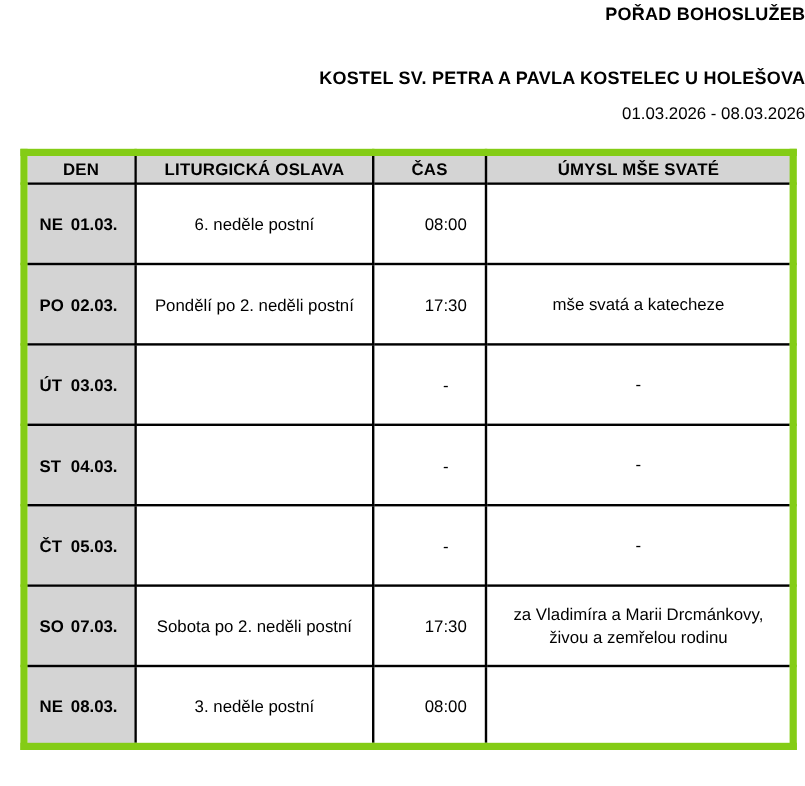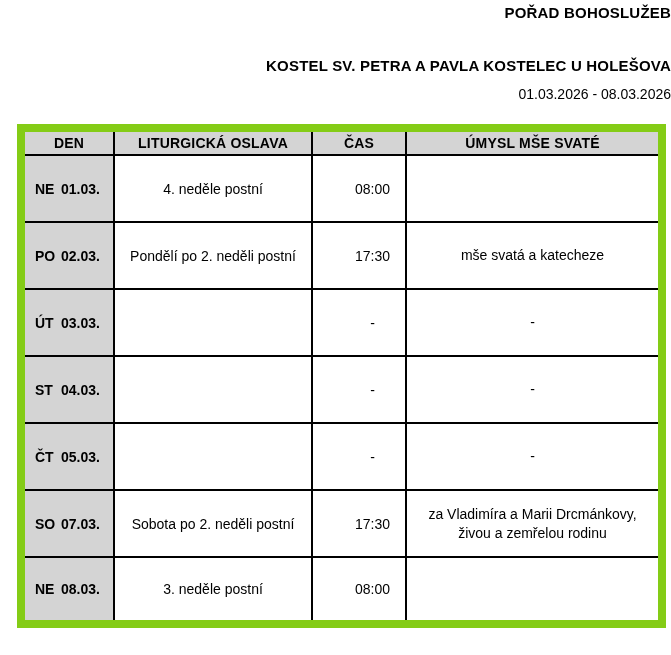--- a/index.html
+++ b/index.html
@@ -34,21 +34,21 @@
   .doc-dates {
     font-size: 14px;
     line-height: 18px;
     margin-top: 10px;
   }
   table.schedule {
     border-collapse: collapse;
     table-layout: fixed;
     width: 641px;
     margin: 21px 16px 0 17px;
-    border: 8px solid #84cc16;
+    border: 6px solid #84cc16;
   }
   table.schedule th,
   table.schedule td {
     border: 2px solid #000000;
     font-size: 14px;
     vertical-align: middle;
     overflow: hidden;
   }
   table.schedule thead th {
     background: #d4d4d4;
@@ -108,21 +108,21 @@
       <th>LITURGICKÁ OSLAVA</th>
       <th>ČAS</th>
       <th>ÚMYSL MŠE SVATÉ</th>
     </tr>
   </thead>
   <tbody id="schedule-body">
   <tr>
     <td class="day-cell">
       <span class="day-abbr">NE</span><span class="day-date">01.03.</span>
     </td>
-    <td class="celebration-cell">4. neděle postní</td>
+    <td class="celebration-cell">6. neděle postní</td>
     <td class="time-cell">08:00</td>
     <td class="intention-cell"></td>
   </tr>
 
   <tr>
     <td class="day-cell">
       <span class="day-abbr">PO</span><span class="day-date">02.03.</span>
     </td>
     <td class="celebration-cell">Pondělí po 2. neděli postní</td>
     <td class="time-cell">17:30</td>

